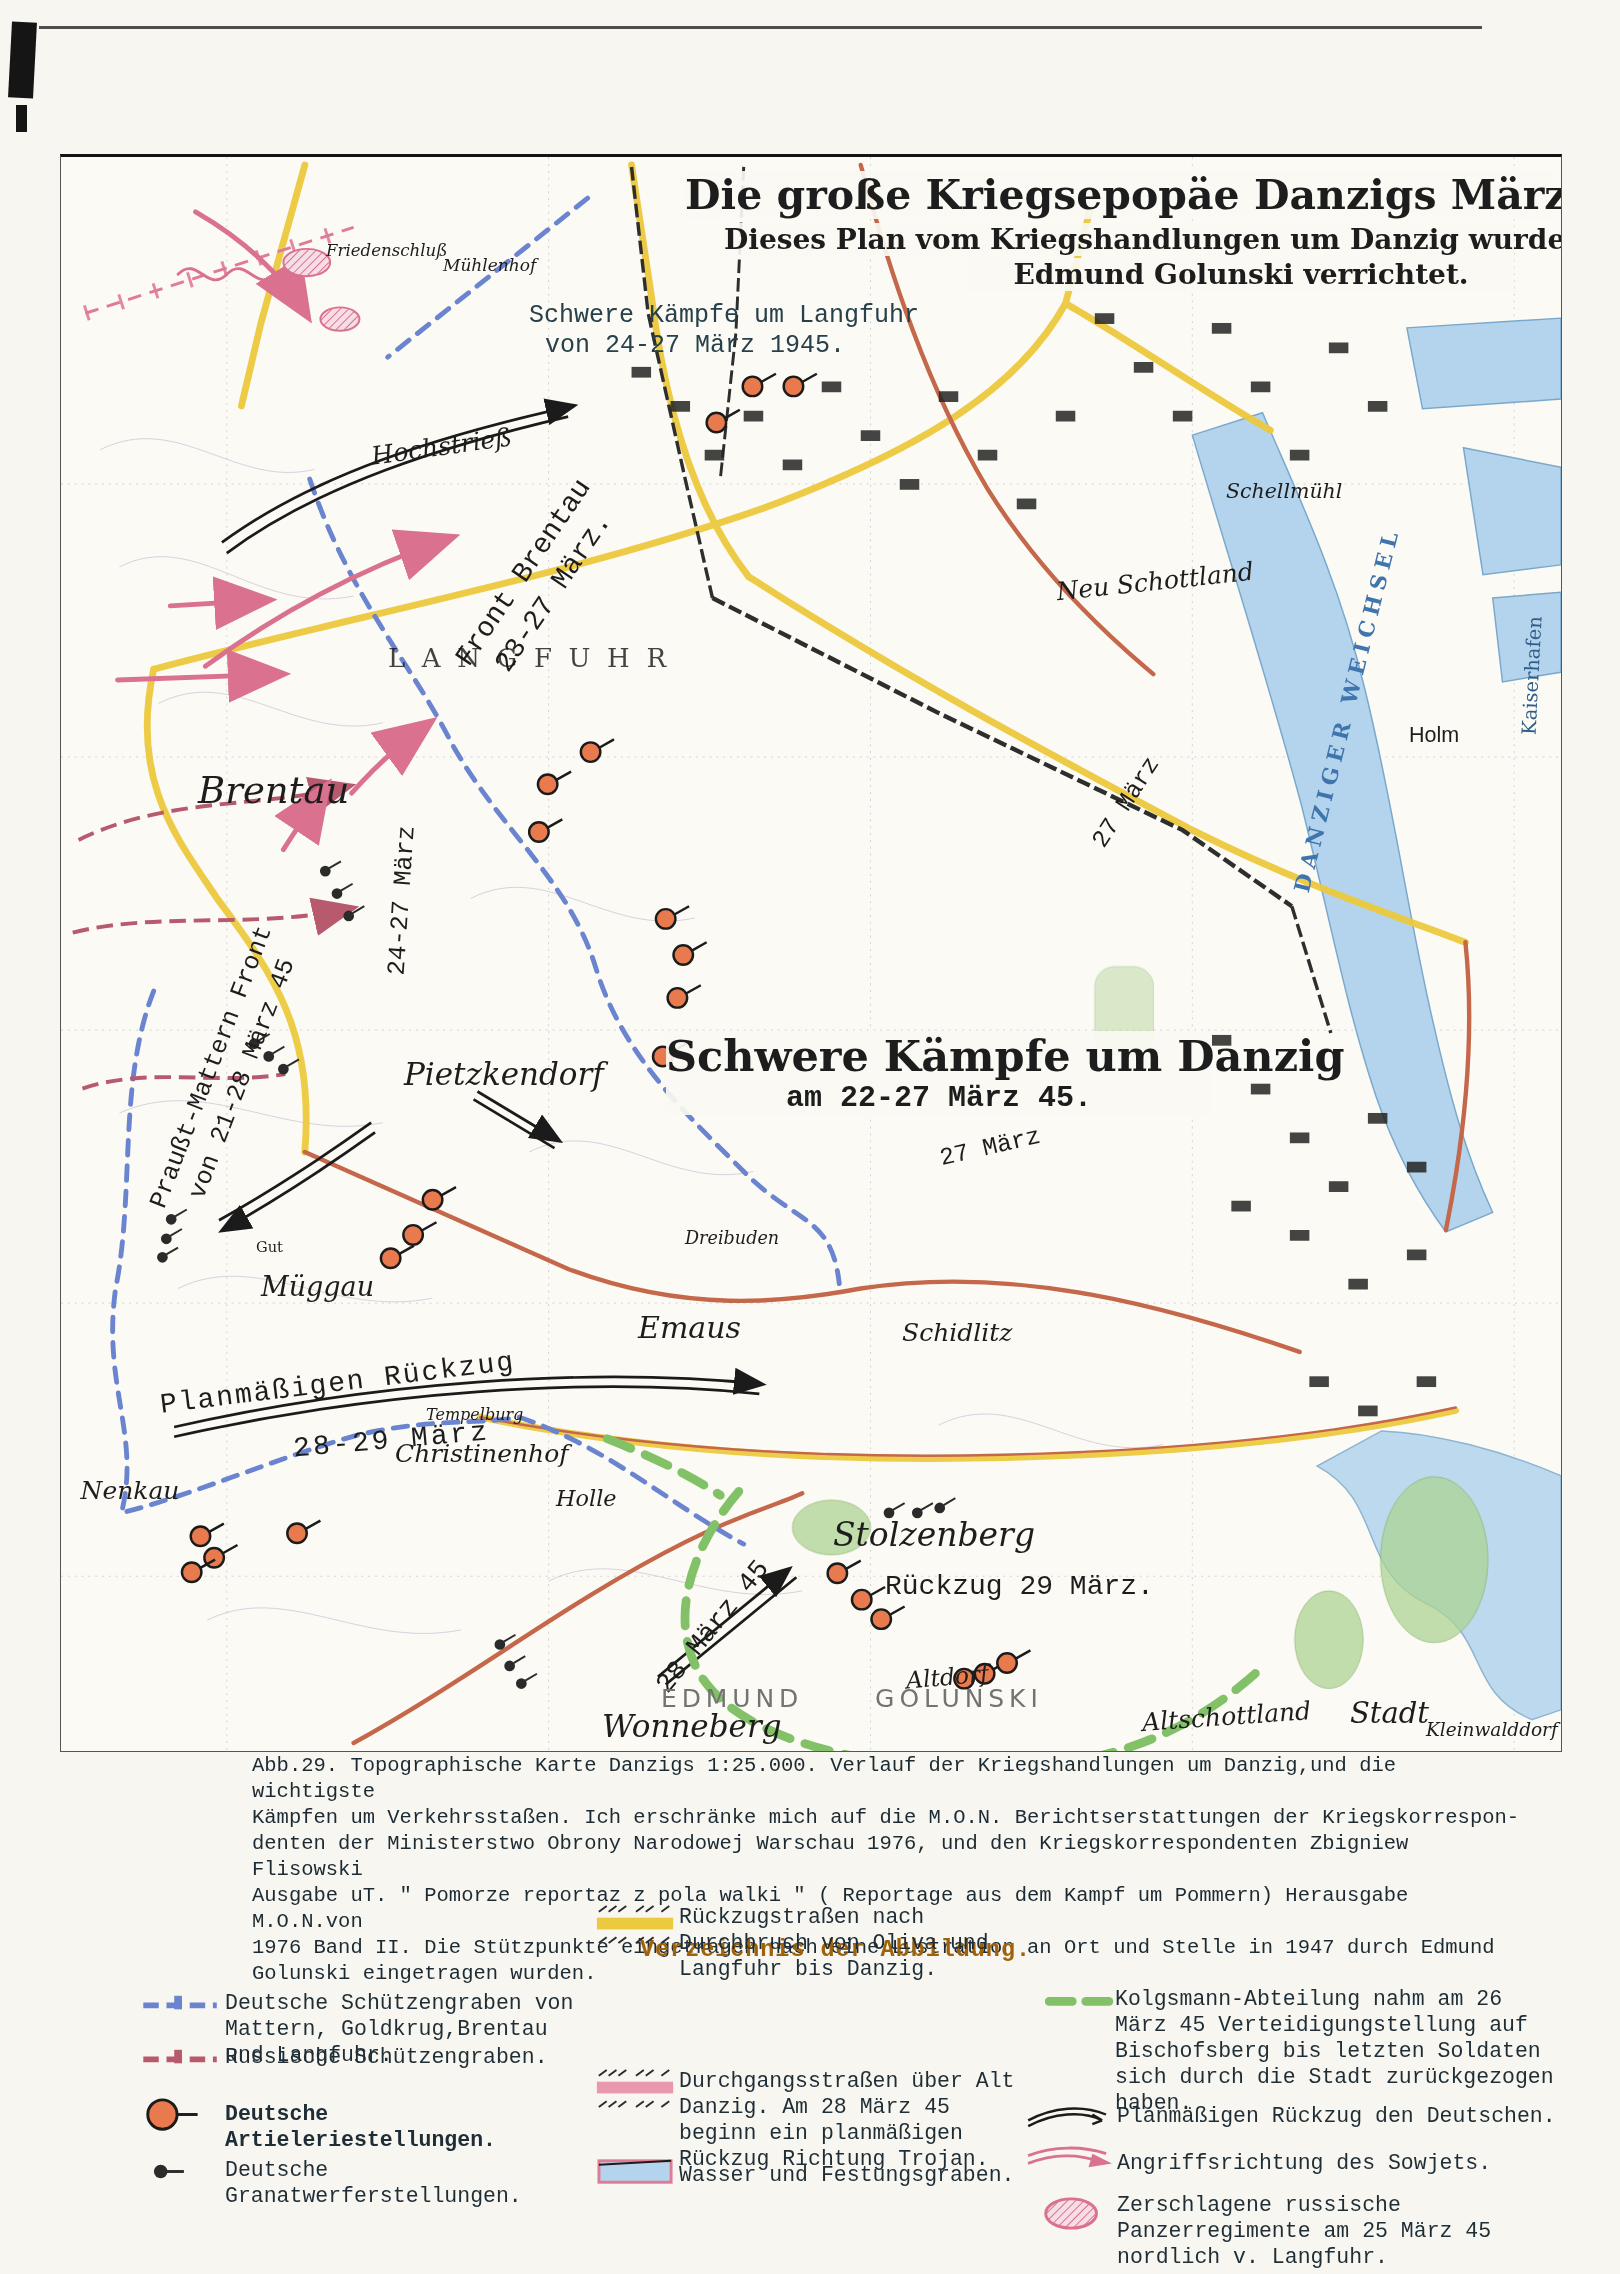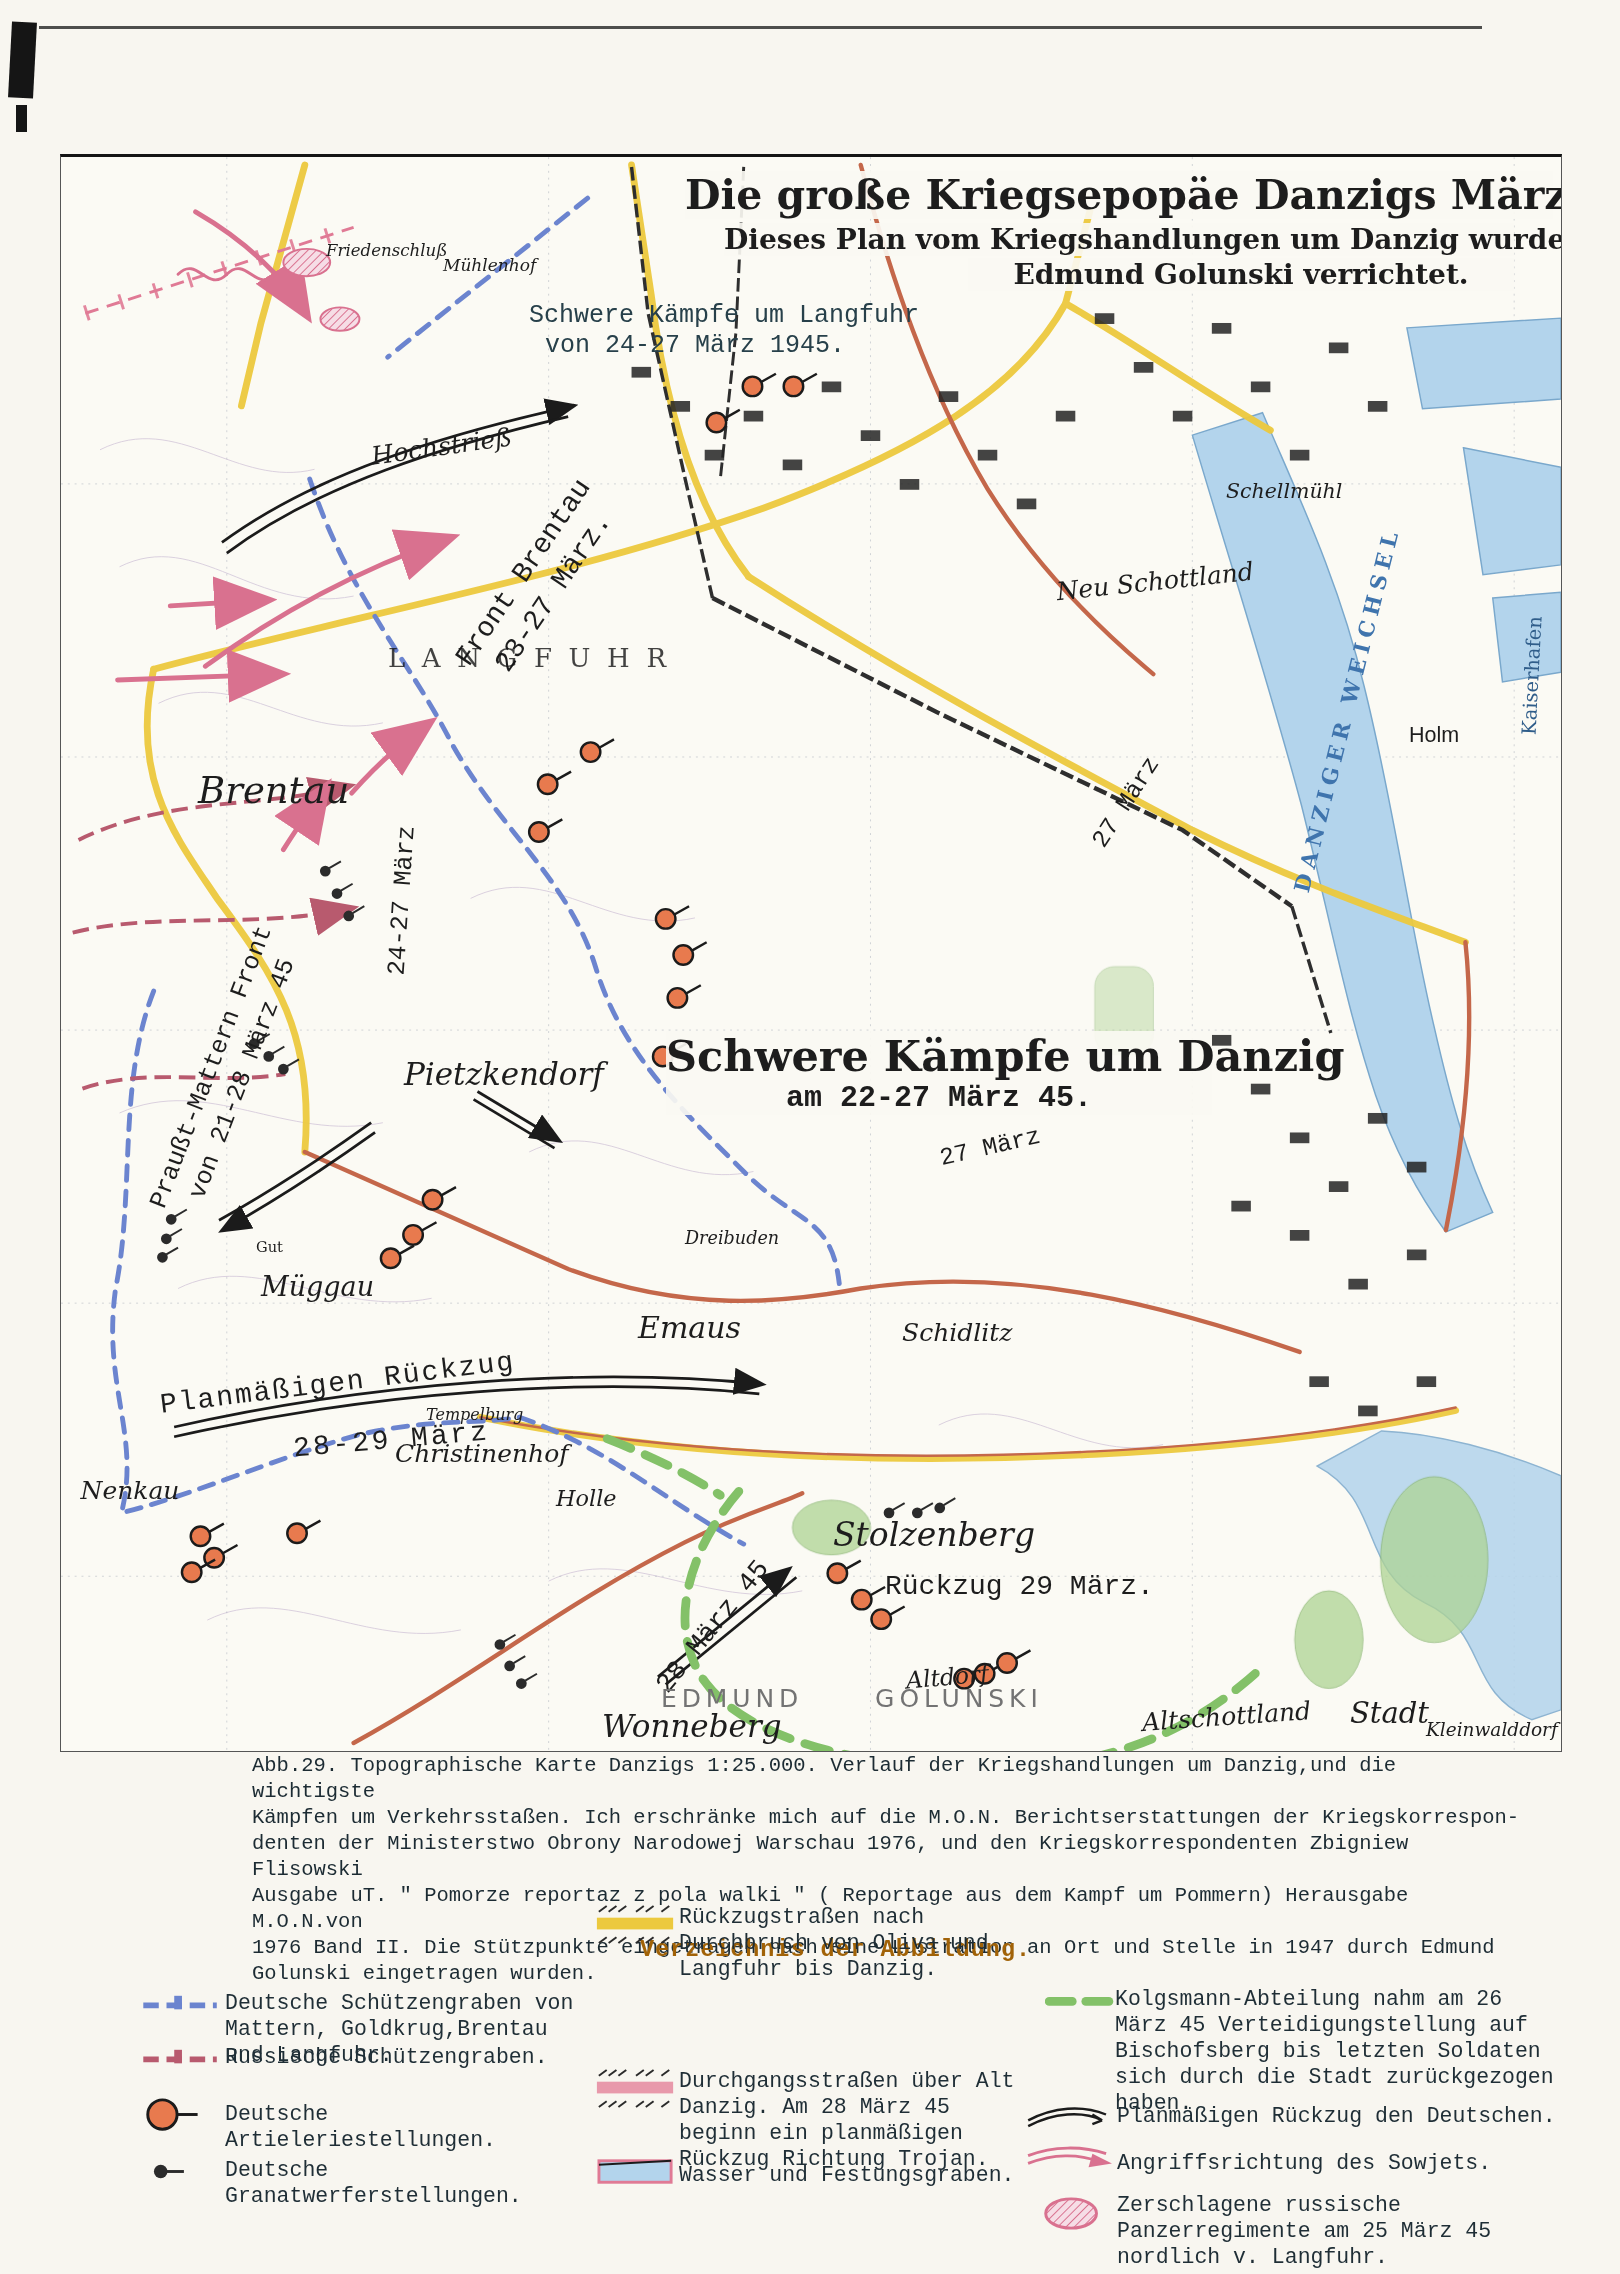--- a/index.html
+++ b/index.html
@@ -450,21 +450,21 @@
       <path d="M 6,16 L 82,16" stroke="#b85a6e" stroke-width="6" stroke-dasharray="16 8"></path>
         <rect x="38" y="6" width="8" height="14" fill="#b85a6e"></rect>
     </svg>
     <div class="leg-txt" style="width:371px;white-space:normal;">Russische Schützengraben.</div>
   </div>
   <div class="leg-row" style="left:137px;top:2093px;width:468px;">
     <svg class="leg-sym" width="88" height="43" viewBox="0 0 90 44">
       <line x1="36" y1="22" x2="62" y2="22" stroke="#1b1b1b" stroke-width="3"></line>
         <circle cx="26" cy="22" r="15" fill="#e87a4e" stroke="#1b1b1b" stroke-width="3"></circle>
     </svg>
-    <div class="leg-txt" style="width:371px;white-space:normal;padding-top:7.8px;">Deutsche Artieleriestellungen.</div>
+    <div class="leg-txt" style="width:371px;white-space:normal;padding-top:7.8px;font-weight:bold;">Deutsche Artieleriestellungen.</div>
   </div>
   <div class="leg-row" style="left:137px;top:2157px;width:468px;">
     <svg class="leg-sym" width="88" height="29" viewBox="0 0 90 30">
       <line x1="30" y1="15" x2="48" y2="15" stroke="#2b2b2b" stroke-width="3"></line>
         <circle cx="24" cy="15" r="7" fill="#2b2b2b"></circle>
     </svg>
     <div class="leg-txt" style="width:371px;white-space:normal;">Deutsche Granatwerferstellungen.</div>
   </div>
 
   <div class="leg-row" style="left:593px;top:1904px;width:449px;">

